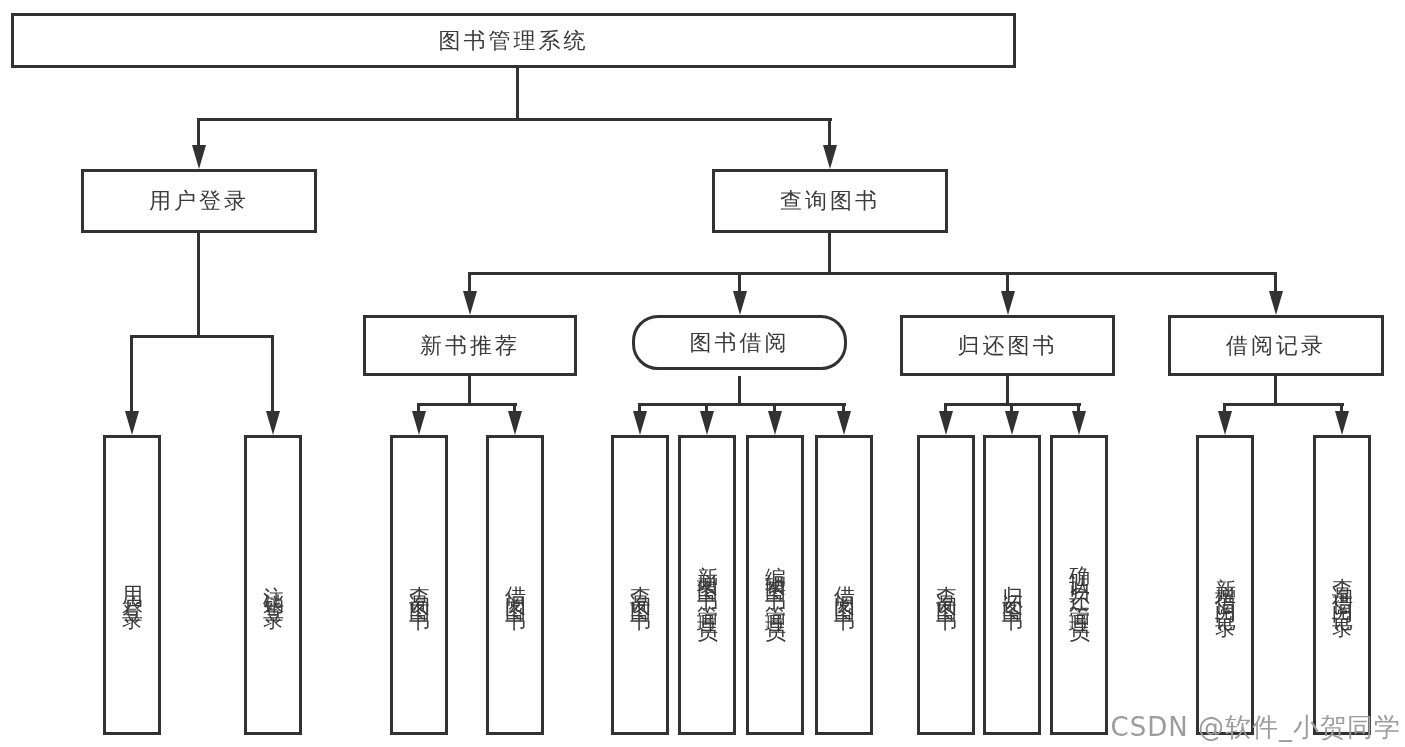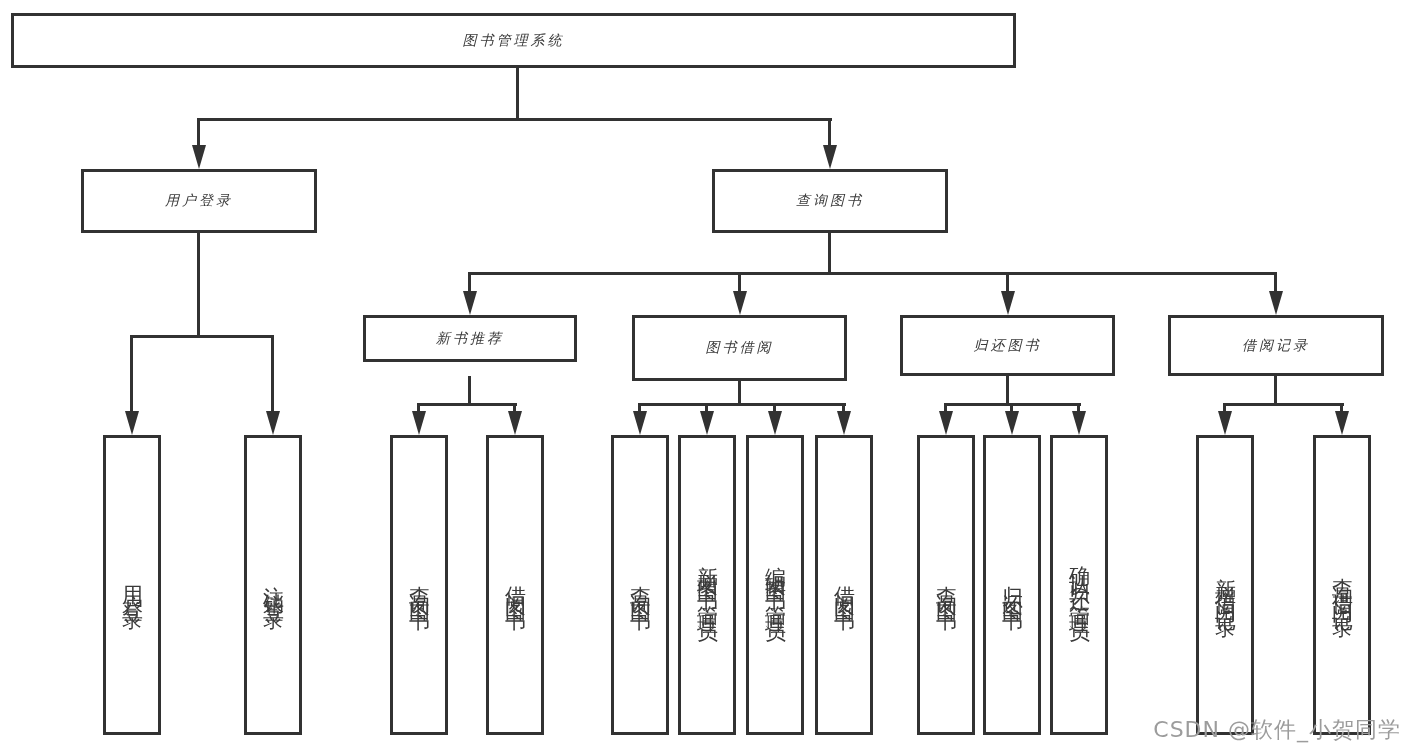--- a/index.html
+++ b/index.html
@@ -4,48 +4,48 @@
 <style>
   html,body{margin:0;padding:0;background:#ffffff;}
   .canvas{
     position:relative;width:1405px;height:747px;background:#ffffff;overflow:hidden;
     font-family:"DejaVu Sans","Liberation Sans",sans-serif;color:#3a3a3a;
   }
   .box{
     position:absolute;box-sizing:border-box;border:3px solid #323232;background:#ffffff;
     display:flex;align-items:center;justify-content:center;z-index:2;
   }
-  .box.h{font-size:14px;letter-spacing:3px;white-space:nowrap;font-style:italic;}
+  .box.h{font-size:22px;letter-spacing:3px;white-space:nowrap;}
   .box.v{
     writing-mode:vertical-rl;text-orientation:mixed;
     font-size:21px;letter-spacing:8px;line-height:1;
   }
   .line{position:absolute;background:#323232;z-index:1;}
   .arrow{
     position:absolute;width:0;height:0;z-index:1;
     border-left:7px solid transparent;border-right:7px solid transparent;
     border-top:24px solid #323232;
   }
   .watermark{
     position:absolute;right:4px;bottom:2px;z-index:5;
-    font-size:22px;color:#9c9c9c;letter-spacing:1px;white-space:nowrap;
+    font-size:26px;color:#9c9c9c;letter-spacing:1px;white-space:nowrap;
   }
 </style>
 </head>
 <body>
 
 <div class="canvas">
 
   <div class="box h" style="left:11px;top:13px;width:1005px;height:55px;">图书管理系统</div>
 
   <div class="box h" style="left:81px;top:169px;width:236px;height:64px;">用户登录</div>
   <div class="box h" style="left:712px;top:169px;width:236px;height:64px;">查询图书</div>
 
-  <div class="box h" style="left:363px;top:315px;width:214px;height:47px;">新书推荐</div>
-  <div class="box h" style="left:632px;top:315px;width:215px;height:66px;">图书借阅</div>
+  <div class="box h" style="left:363px;top:315px;width:214px;height:61px;">新书推荐</div>
+  <div class="box h" style="left:632px;top:315px;width:215px;height:55px;border-radius:26px;">图书借阅</div>
   <div class="box h" style="left:900px;top:315px;width:215px;height:61px;">归还图书</div>
   <div class="box h" style="left:1168px;top:315px;width:216px;height:61px;">借阅记录</div>
 
   <div class="box v" style="left:103px;top:435px;width:58px;height:300px;">用户登录</div>
   <div class="box v" style="left:244px;top:435px;width:58px;height:300px;">注销登录</div>
 
   <div class="box v" style="left:390px;top:435px;width:58px;height:300px;">查询图书</div>
   <div class="box v" style="left:486px;top:435px;width:58px;height:300px;">借阅图书</div>
 
   <div class="box v" style="left:611px;top:435px;width:58px;height:300px;">查询图书</div>

